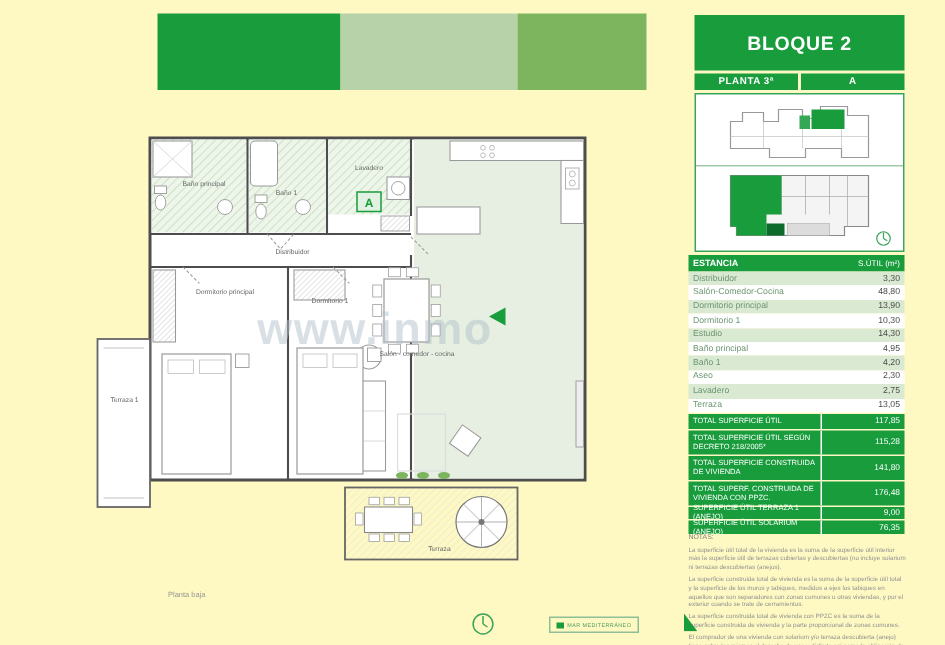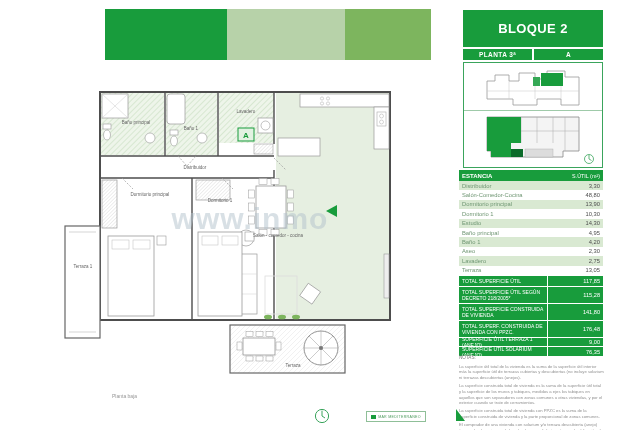--- a/index.html
+++ b/index.html
@@ -1,21 +1,21 @@
 <!DOCTYPE html>
 <html><head>
 <meta charset="utf-8">
 <style>
   :root{
     --g:#189c3c; --gdark:#0c6b2a; --band-light:#b7d2a9; --band-mid:#7db55e;
     --row-alt:#d9e9d2; --plan-fill:#e6efe1;
   }
   *{box-sizing:border-box;margin:0;padding:0}
   body{font-family:"Liberation Sans",sans-serif;background:#e8e8e8}
-  #page{position:relative;width:630px;height:430px;background:#ffffff;overflow:hidden;margin:0 auto}
+  #page{position:relative;width:630px;height:430px;background:#fef9c3;overflow:hidden;margin:0 auto}
 
   
   .band{position:absolute;top:9px;height:51px}
   .band.dark{left:105px;width:122px;background:var(--g)}
   .band.light{left:227px;width:118px;background:var(--band-light)}
   .band.mid{left:345px;width:86px;background:var(--band-mid)}
 
   
   .bloque{position:absolute;left:463px;top:10px;width:140px;height:37px;background:var(--g);
     color:#fff;font-size:13px;font-weight:bold;letter-spacing:.4px;

